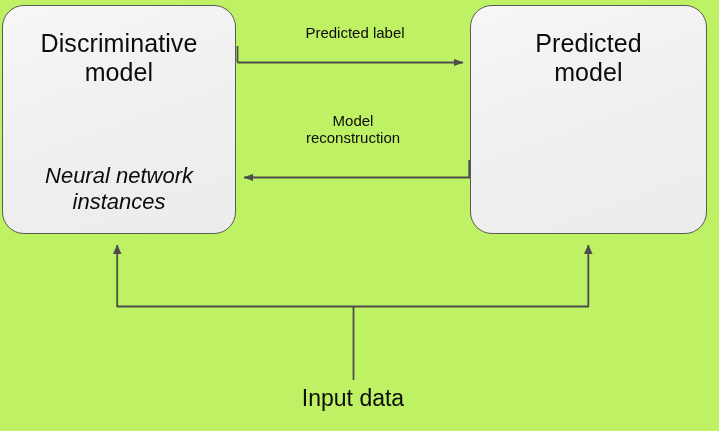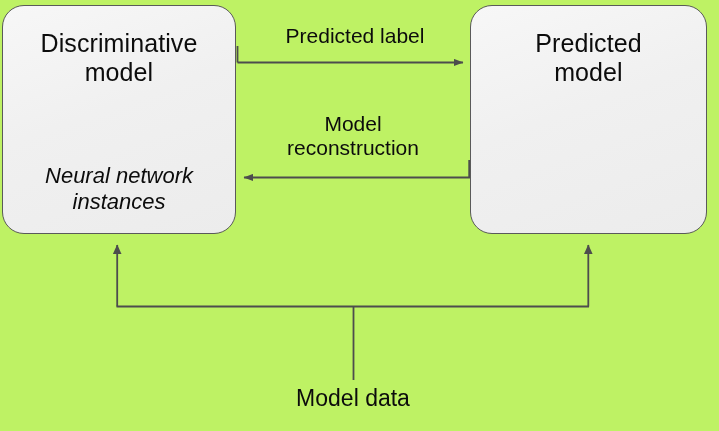--- a/index.html
+++ b/index.html
@@ -69,21 +69,21 @@
     font-style: italic;
     color: #0c0c0c;
     text-align: center;
     padding: 0 24px;
     white-space: pre-line;
   }
 
   
   .edge-label {
     position: absolute;
-    font-size: 21px;
+    font-size: 15px;
     line-height: 1.16;
     color: #0c0c0c;
     text-align: center;
     white-space: pre-line;
   }
   #label-predicted {
     left: 240px;
     top: 24px;
     width: 230px;
   }
@@ -145,15 +145,15 @@
   <div class="node-box" id="node-detection">
     <div class="node-title">Predicted
 model</div>
   </div>
 
   <div class="edge-label" id="label-predicted">Predicted label</div>
 
   <div class="edge-label" id="label-reconstruction">Model
 reconstruction</div>
 
-  <div class="edge-label" id="label-input-data">Model data</div>
+  <div class="edge-label" id="label-input-data">Input data</div>
 
 </div>
 
 </body></html>

